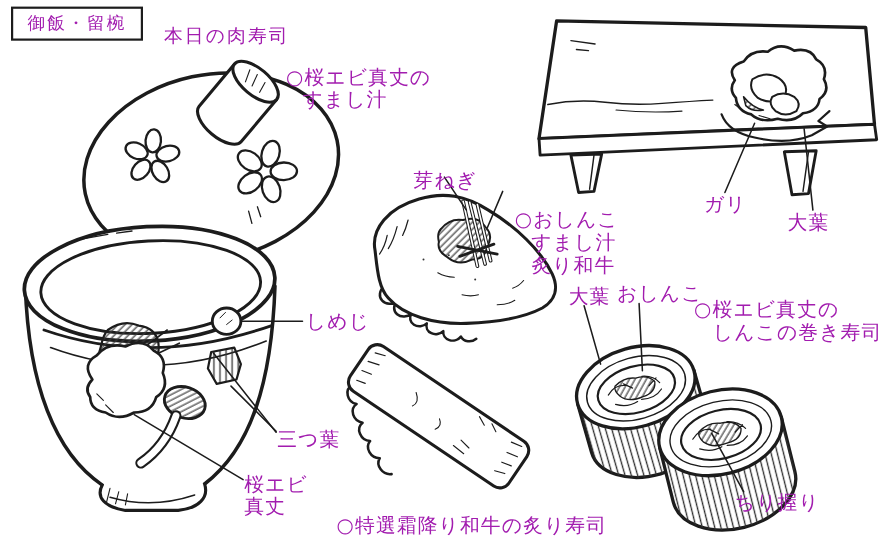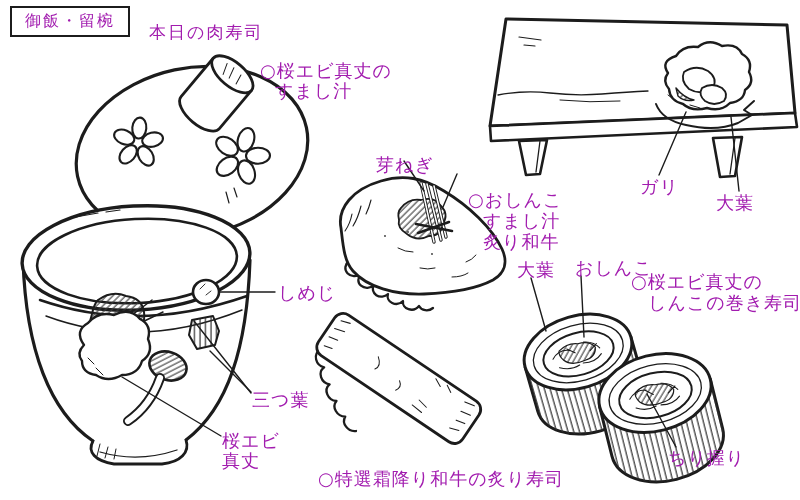--- a/index.html
+++ b/index.html
@@ -190,22 +190,22 @@
 <div class="lbl" style="left:468px;top:189px;line-height:21px">
   <span>○おしんこ</span>
   <span class="ind">すまし汁</span>
   <span class="ind">炙り和牛</span>
 </div>
 
 <div class="lbl" style="left:640px;top:177px">ガリ</div>
 <div class="lbl" style="left:716px;top:193px">大葉</div>
 
 <div class="lbl" style="left:517px;top:260px">大葉</div>
-<div class="lbl" style="left:575px;top:258px">おしんこ</div>
+<div class="lbl" style="left:561px;top:258px">おしんこ</div>
 <div class="lbl" style="left:631px;top:271px;line-height:21px">
   <span>○桜エビ真丈の</span>
   <span class="ind2">しんこの巻き寿司</span>
 </div>
 <div class="lbl" style="left:668px;top:448px">ちり握り</div>
 
-<div class="lbl" style="left:318px;top:469px">○特選霜降り和牛の炙り寿司</div>
+<div class="lbl" style="left:306px;top:469px">○特選霜降り和牛の炙り寿司</div>
 
 </div>
 
 </body></html>

